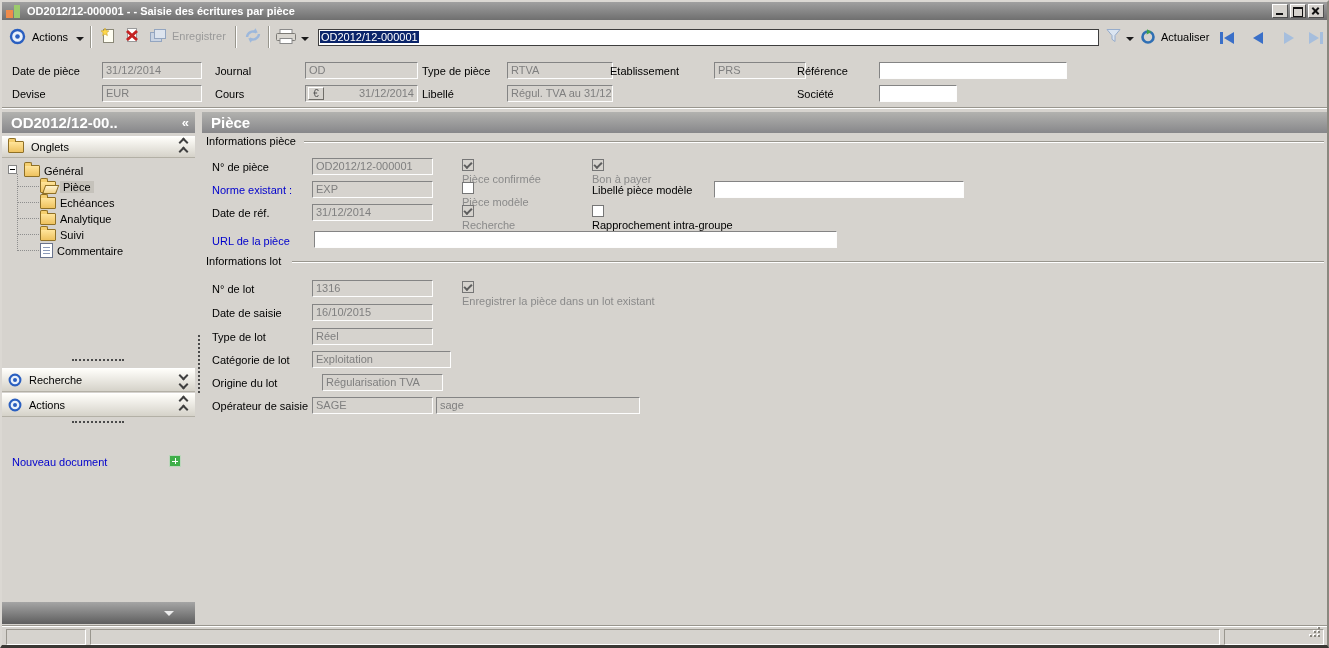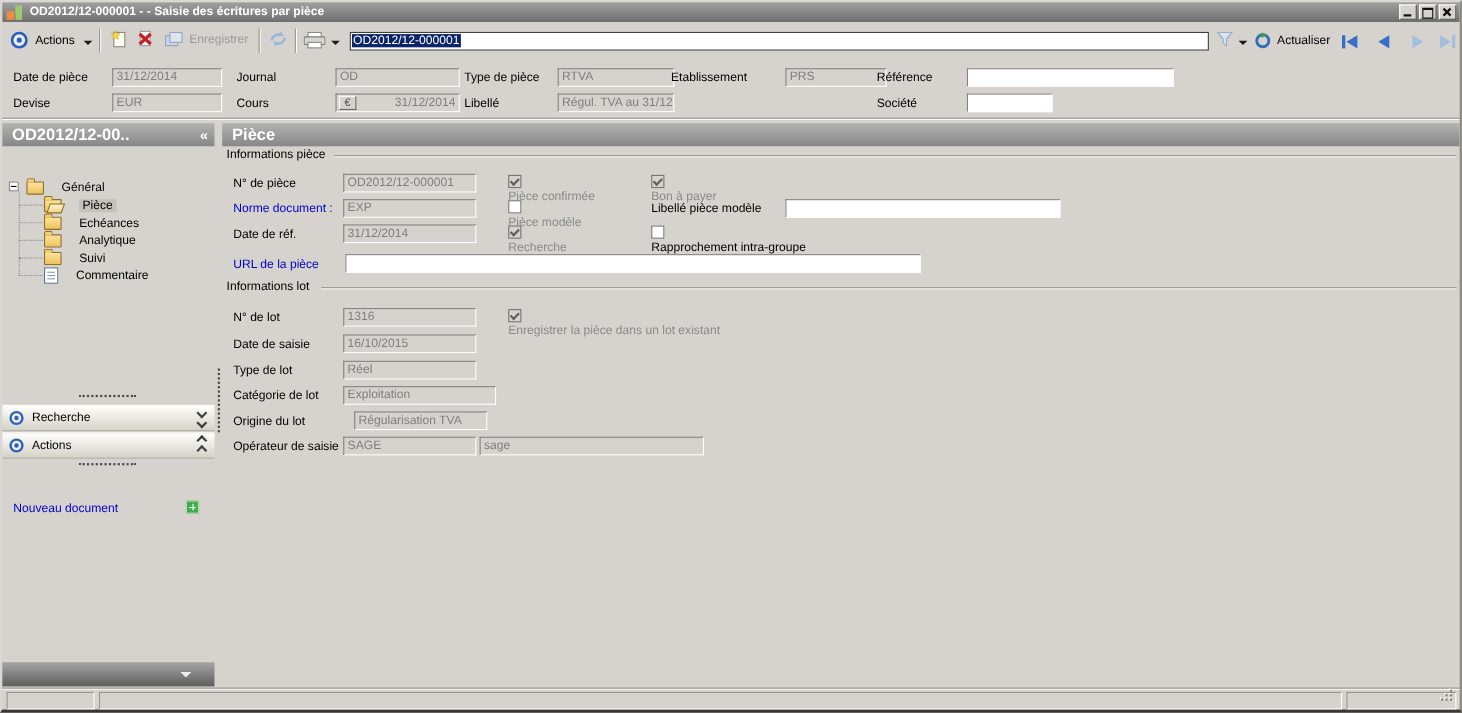--- a/index.html
+++ b/index.html
@@ -51,21 +51,21 @@
   .chv.up{transform:rotate(-135deg);} .chv.down{transform:rotate(45deg);}
   .folder{position:relative;width:14px;height:10px;background:linear-gradient(#ffe49a,#eec25f);
     border:1px solid #8f7026;border-radius:1px;flex:none;}
   .folder:before{content:"";position:absolute;left:-1px;top:-4px;width:6px;height:3px;background:#f5cf6f;
     border:1px solid #8f7026;border-bottom:none;border-radius:2px 2px 0 0;}
   .folder.open:after{content:"";position:absolute;left:1px;top:3px;width:12px;height:7px;
     background:linear-gradient(#fff3cf,#f2d489);border:1px solid #8f7026;transform:skewX(-20deg);transform-origin:bottom left;}
   .page{position:relative;width:11px;height:13px;background:#fff;border:1px solid #69738c;flex:none;}
   .page:before{content:"";position:absolute;left:2px;right:2px;top:3px;height:1px;background:#8b9ab8;
     box-shadow:0 3px 0 #8b9ab8,0 6px 0 #8b9ab8;}
-  .titem{position:absolute;display:flex;align-items:center;gap:16px;height:15px;white-space:nowrap;}
+  .titem{position:absolute;display:flex;align-items:center;gap:4px;height:15px;white-space:nowrap;}
   .sel-t{background:#c5c2bb;padding:0 3px;}
   .expd{position:absolute;width:9px;height:9px;box-sizing:border-box;background:#fff;border:1px solid #848484;}
   .expd:after{content:"";position:absolute;left:1px;top:3px;width:5px;height:1px;background:#000;}
   .dotv{position:absolute;width:0;border-left:1px dotted #8e8e8e;}
   .doth{position:absolute;height:0;border-top:1px dotted #8e8e8e;}
   .dots-h{position:absolute;width:52px;border-top:2px dotted #4a4a4a;}
   .dots-v{position:absolute;height:58px;border-left:2px dotted #4a4a4a;}
   .bull{flex:none;}
   .linkline{position:absolute;color:#0000cc;white-space:nowrap;}
   .plusbtn{position:absolute;width:12px;height:12px;box-sizing:border-box;background:#3fae49;border:1px solid #bcd6bc;}
@@ -215,20 +215,28 @@
   <span class="lbl" style="left:795px;top:86px;">Société</span>
   <div class="fld white" style="left:877px;top:83px;width:78px;"></div>
 
   <i class="etch" style="left:0;top:105px;width:1325px;"></i>
 
   <div class="phead" style="left:0;top:110px;width:193px;">
     <span>OD2012/12-00..</span>
     <span style="position:absolute;right:6px;top:0;font-size:13px;">«</span>
   </div>
 
+  <div class="xbar" style="top:134px;">
+    <span class="folder"></span>
+    <span>Onglets</span>
+    <span class="chevs">
+        <i class="chv up"></i>
+        <i class="chv up"></i>
+      </span>
+  </div>
 
   <i class="expd" style="left:6px;top:163px;"></i>
   <i class="dotv" style="left:15px;top:172px;height:77px;"></i>
   <i class="doth" style="left:15px;top:184px;width:22px;"></i>
   <i class="doth" style="left:15px;top:200px;width:22px;"></i>
   <i class="doth" style="left:15px;top:216px;width:22px;"></i>
   <i class="doth" style="left:15px;top:232px;width:22px;"></i>
   <i class="doth" style="left:15px;top:248px;width:22px;"></i>
 
   <div class="titem" style="left:22px;top:161px;">
@@ -305,21 +313,21 @@
       </span>
     <span>Pièce confirmée</span>
   </div>
   <div class="cb dis on" style="left:590px;top:157px;">
     <span class="box">
         <i class="mark"></i>
       </span>
     <span>Bon à payer</span>
   </div>
 
-  <span class="lbl link" style="left:210px;top:182px;">Norme document :</span>
+  <span class="lbl link" style="left:210px;top:182px;">Norme existant :</span>
   <div class="fld" style="left:310px;top:179px;width:121px;">EXP</div>
   <div class="cb dis" style="left:460px;top:180px;">
     <span class="box"></span>
     <span>Pièce modèle</span>
   </div>
   <span class="lbl" style="left:590px;top:182px;">Libellé pièce modèle</span>
   <div class="fld white" style="left:712px;top:179px;width:250px;"></div>
 
   <span class="lbl" style="left:210px;top:205px;">Date de réf.</span>
   <div class="fld" style="left:310px;top:202px;width:121px;">31/12/2014</div>

